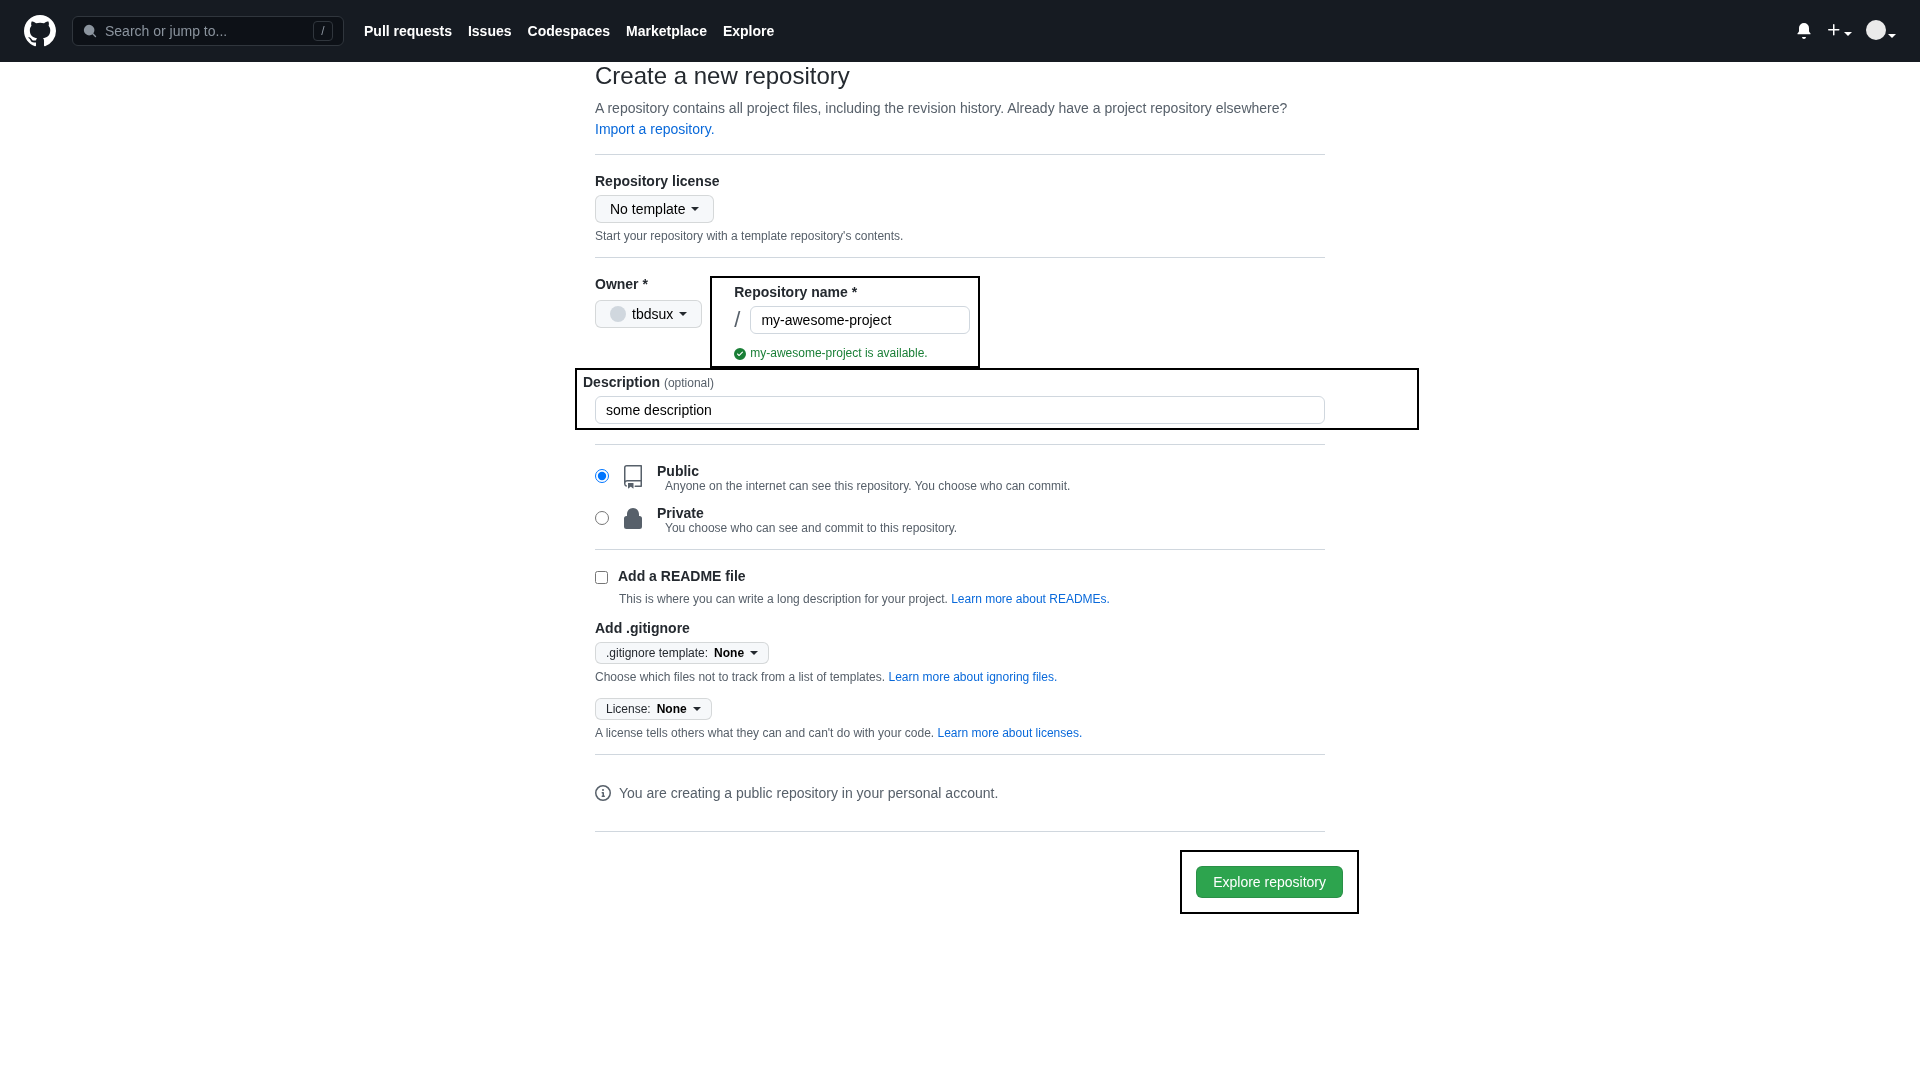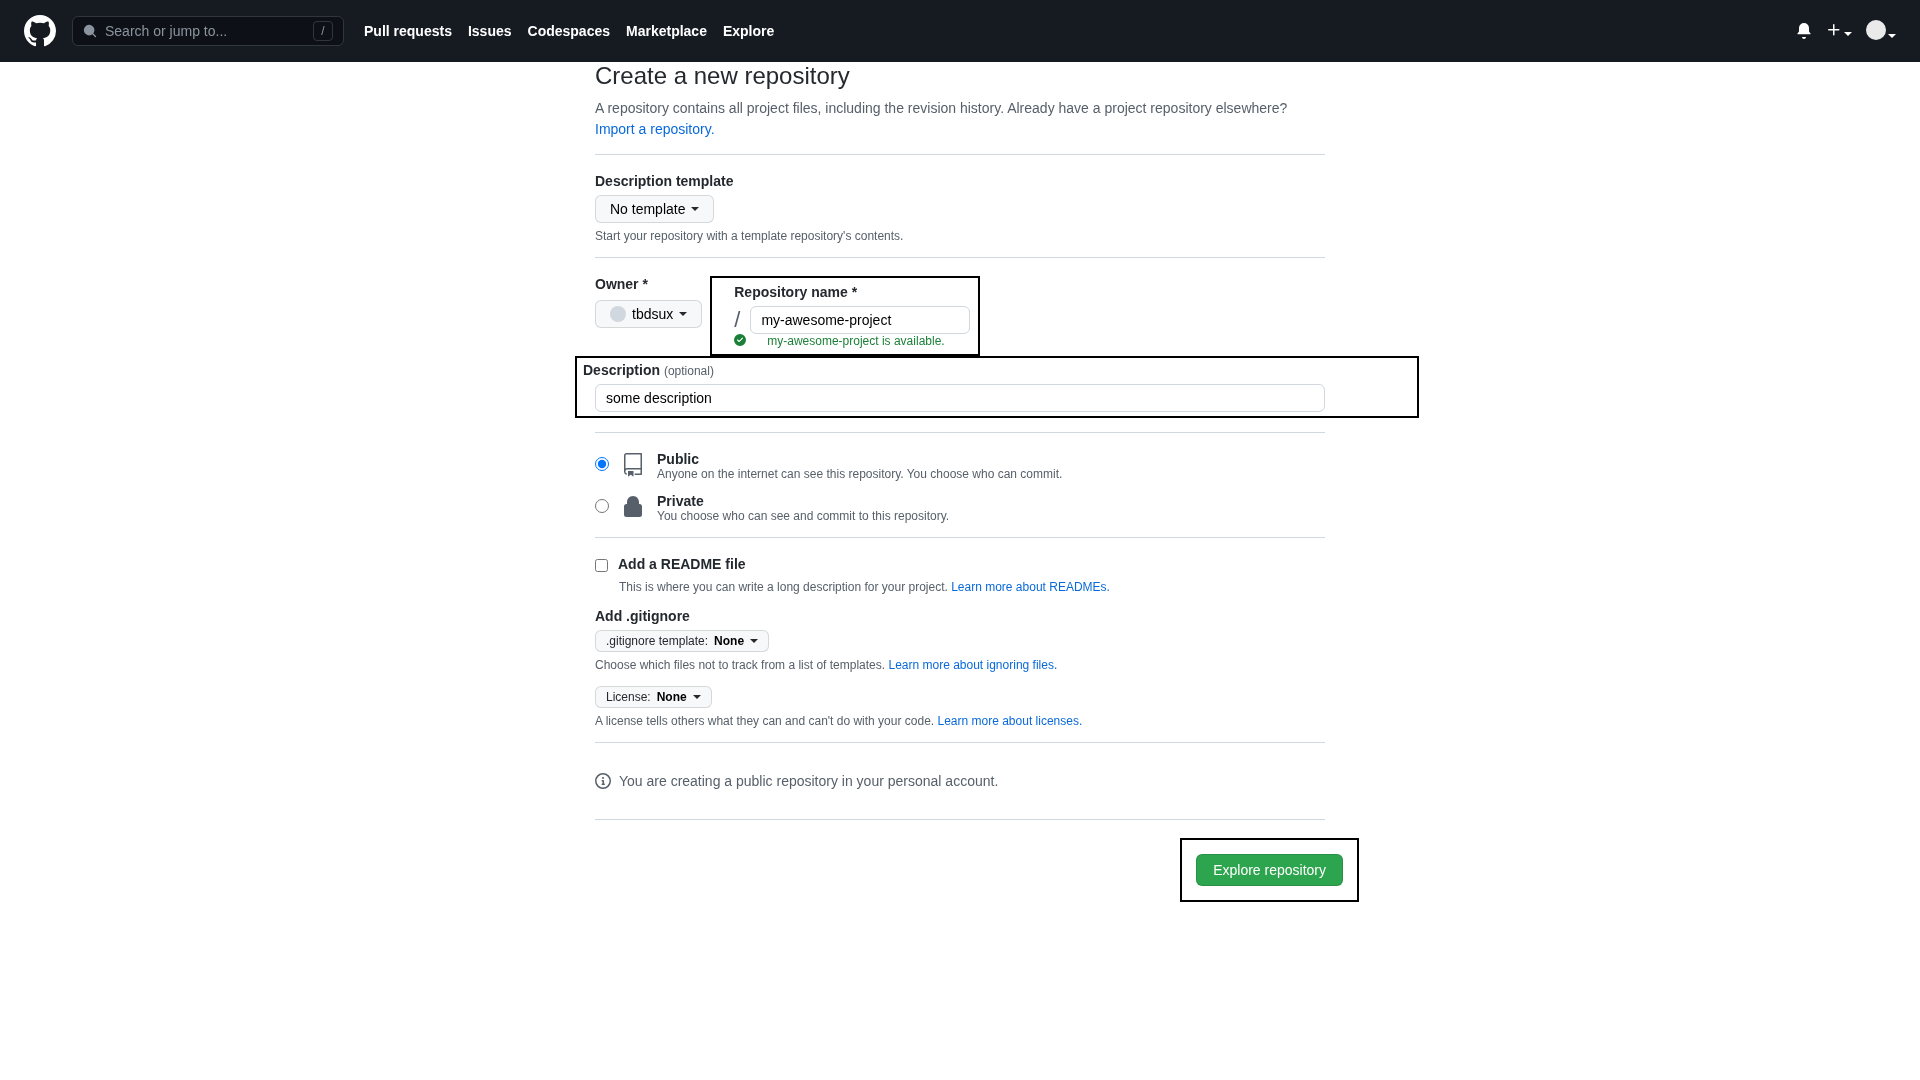--- a/index.html
+++ b/index.html
@@ -27,38 +27,38 @@
 .label { font-weight: 600; font-size: 14px; display: block; margin-bottom: 6px; }
 .btn { background: #f6f8fa; border: 1px solid rgba(27,31,36,0.15); border-radius: 6px; padding: 5px 14px; font-size: 14px; font-weight: 500; display: inline-flex; align-items: center; gap: 6px; cursor: pointer; }
 .btn .caret { border-top: 4px solid #24292f; border-right: 4px solid transparent; border-left: 4px solid transparent; }
 .note { color: #57606a; font-size: 12px; margin-top: 6px; }
 
 .owner-row { display: flex; align-items: flex-start; gap: 10px; }
 .owner-col { }
 .slash-sep { font-size: 22px; color: #57606a; padding-top: 30px; }
 .text-input { border: 1px solid #d0d7de; border-radius: 6px; padding: 5px 10px; font-size: 14px; width: 220px; background: #fff; }
 .text-input.wide { width: 100%; }
-.avail-msg { color: #1a7f37; font-size: 12px; margin-top: 0; display: flex; align-items: flex-start; gap: 21px; }
+.avail-msg { color: #1a7f37; font-size: 12px; margin-top: 12px; display: flex; align-items: flex-end; gap: 4px; }
 .avail-msg svg { fill: #1a7f37; width: 12px; height: 12px; }
 .owner-btn .small-avatar { width: 16px; height: 16px; border-radius: 50%; background: #d0d7de; display:inline-block; }
 
 .inspire-line { color: #24292f; font-size: 14px; margin-top: 16px; margin-bottom: 14px; }
 .inspire-line strong { color: #1a7f37; font-weight: 600; }
 
 .optional { color: #57606a; font-weight: 400; font-size: 12px; }
 
 .highlight-box { border: 2px solid #000; padding: 6px 8px 6px 22px; margin-left: -24px; }
 .highlight-box2 { border: 2px solid #000; padding: 4px 6px; margin: 0 -94px 0 -20px; }
 .highlight-box3 { border: 2px solid #000; padding: 14px; display: inline-block; margin-left: auto; }
 
 .visibility { display: flex; align-items: flex-start; gap: 12px; margin-bottom: 12px; }
 .visibility input[type=radio] { margin-top: 6px; width: 14px; height: 14px; }
 .visibility .icon { width: 24px; height: 24px; margin-top: 2px; }
 .vis-body .title { font-weight: 600; font-size: 14px; }
-.vis-body .desc { color: #57606a; font-size: 12px; }
+.vis-body .desc { color: #57606a; font-size: 12px; margin-left: 8px; }
 
 .checkbox-row { display: flex; align-items: flex-start; gap: 10px; }
 .checkbox-row input { margin-top: 3px; }
 .check-desc { color: #57606a; font-size: 12px; margin-left: 24px; margin-top: 2px; }
 
 .btn-sm { font-size: 12px; padding: 3px 10px; }
 .light-label { font-weight: 400; color: #24292f; }
 
 .info-line { display: flex; align-items: center; gap: 8px; color: #57606a; font-size: 14px; margin: 30px 0; }
 .info-line svg { fill: #57606a; width: 16px; height: 16px; }
@@ -101,21 +101,21 @@
 </div>
 
 <div class="container">
   <h1>Create a new repository</h1>
   <p class="subhead-desc">
     <span>A repository contains all project files, including the revision history. Already have a project repository elsewhere? </span><a class="link">Import a repository.</a>
   </p>
   <hr class="sep">
 
   <div class="form-group">
-    <label class="label">Description template</label>
+    <label class="label">Repository license</label>
     <button class="btn">
       <span>No template</span>
       <span class="caret"></span>
     </button>
     <div class="note">Start your repository with a template repository's contents.</div>
   </div>
 
   <hr class="sep">
 
   <div class="owner-row">

